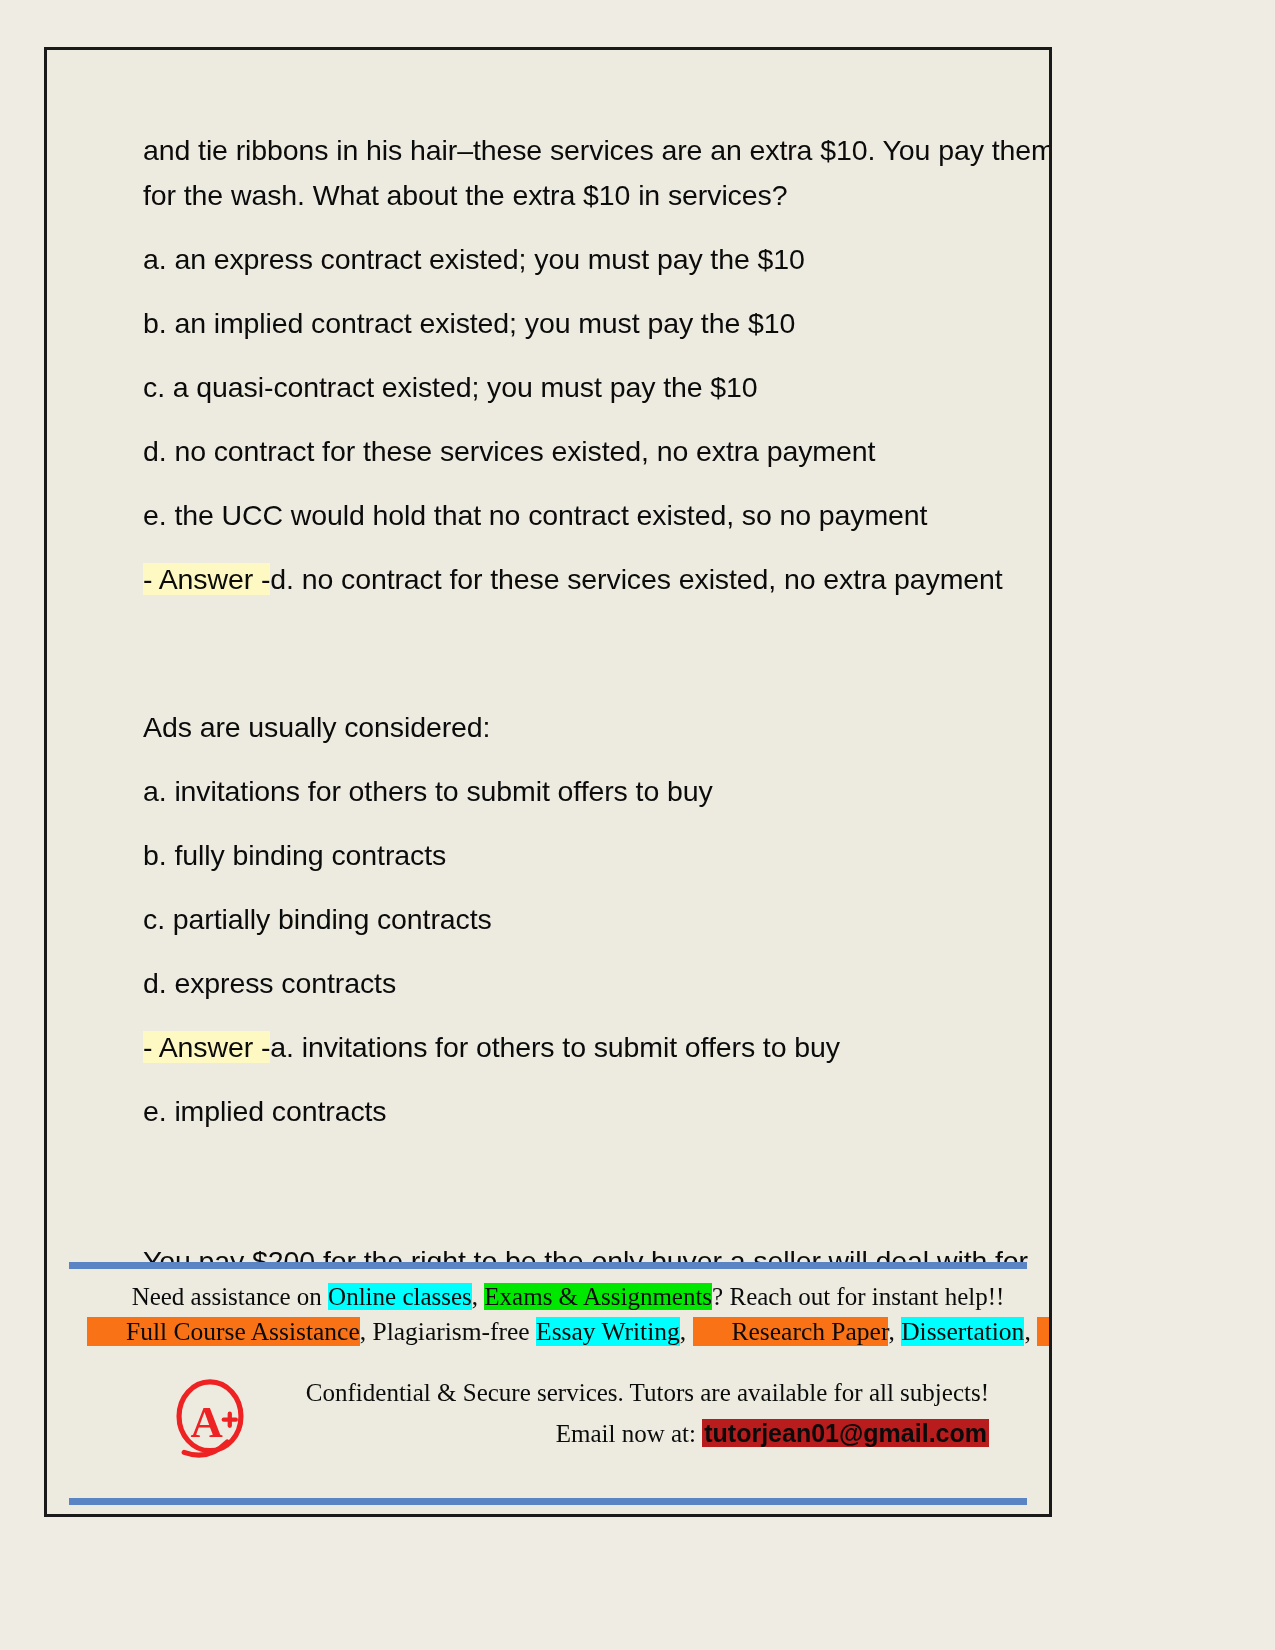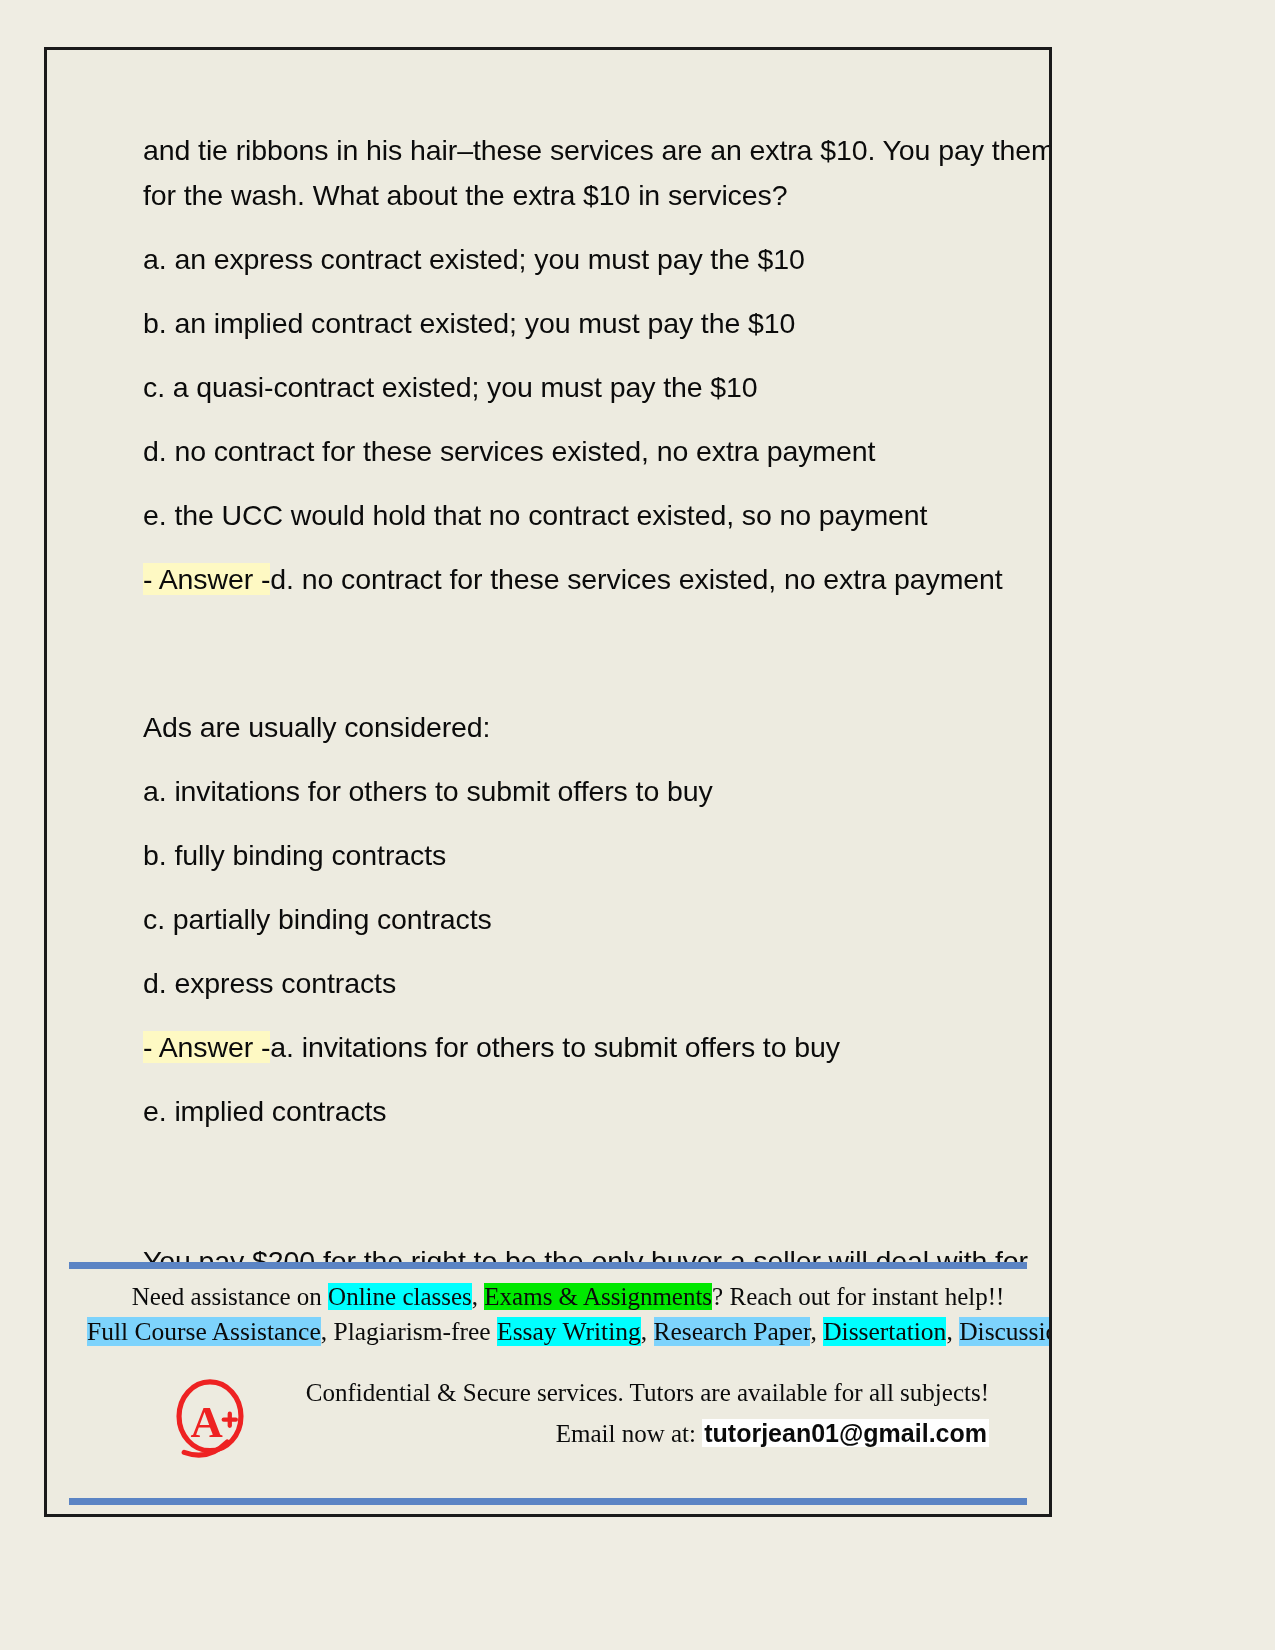--- a/index.html
+++ b/index.html
@@ -98,21 +98,21 @@
   }
 
   .ad-line2 {
     font-size: 25.5px;
     line-height: 36px;
     white-space: nowrap;
   }
 
   .hl-cyan  { background: #00ffff; }
   .hl-green { background: #00e800; }
-  .hl-yel   { background: #7dd3fc; }
+  .hl-yel   { background: #f97316; padding-left: 39px; }
 
   .ad-bottom {
     position: absolute;
     left: 0;
     right: 0;
     top: 105px;
     height: 110px;
   }
 
   .logo {
@@ -129,21 +129,21 @@
     right: 60px;
     top: 6px;
     text-align: right;
     font-family: "Liberation Serif", "DejaVu Serif", serif;
     font-size: 25px;
     line-height: 40px;
     color: #0b0b0b;
   }
 
   .email-hl {
-    background: #ffffff;
+    background: #b91c1c;
     font-family: "Liberation Sans", sans-serif;
     font-weight: bold;
     font-size: 25px;
     padding: 0 2px;
   }
 </style>
 </head>
 <body>
 
 <div id="page">

